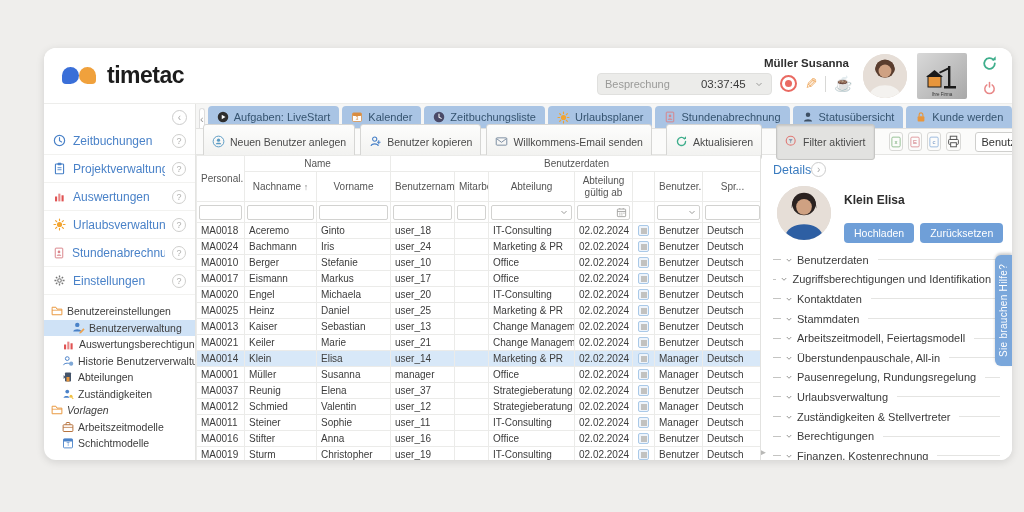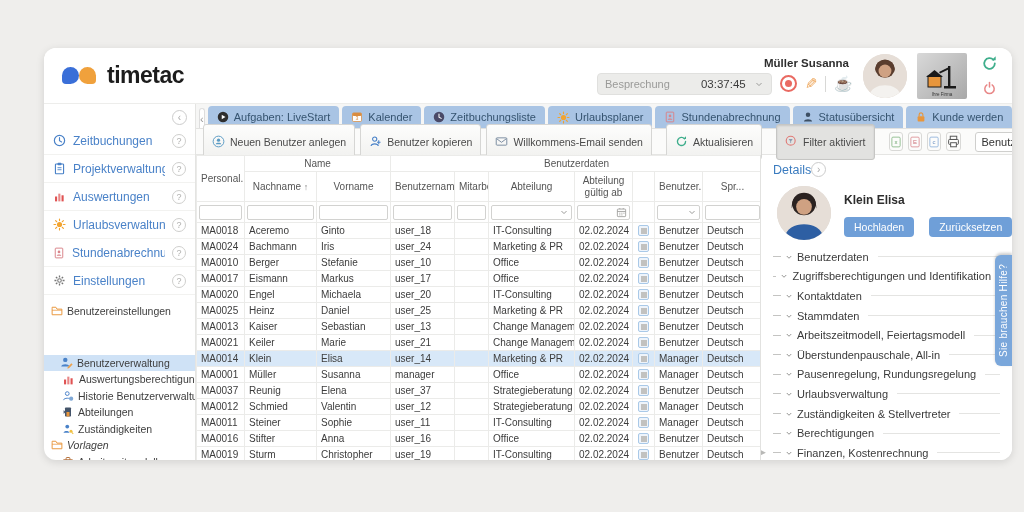--- a/index.html
+++ b/index.html
@@ -109,21 +109,21 @@
 
   
   .details { width:252px; flex:0 0 252px; border-left:1px solid #e2e2e0; padding:7px 12px 0 12px;
              position:relative; overflow:hidden; }
   .details-hdr { display:flex; align-items:center; justify-content:flex-start; }
   .details-title { color:#3a7bbf; font-size:12.5px; }
   .profile { display:flex; gap:13px; margin:9px 0 7px 4px; }
   .profile-avatar { width:54px; height:54px; border-radius:50%; overflow:hidden; background:#dcd6d0; flex:0 0 54px; }
   .profile-right { padding-top:7px; }
   .person-name { font-size:12px; font-weight:bold; color:#2e2e2e; }
-  .profile-btns { display:flex; gap:15px; margin-top:10px; }
+  .profile-btns { display:flex; gap:6px; margin-top:16px; }
   .pbtn { background:#6f9fd8; color:#fff; border:none; border-radius:4px; padding:4px 10px;
           font-size:10.5px; font-family:inherit; cursor:pointer; }
   .sections { margin-top:4px; }
   .acc-row { height:19.6px; display:flex; align-items:center; gap:4px; cursor:pointer; }
   .acc-dash { width:8px; border-top:1px solid #c4c4c2; }
   .acc-lbl { font-size:11px; color:#3a3a3a; white-space:nowrap; }
   .acc-line { flex:1; border-top:1px solid #e4e4e2; margin-left:5px; }
 
   .help-tab { position:absolute; right:0; top:207px; background:#7aa7db; color:#fff;
               writing-mode:vertical-rl; transform:rotate(180deg); font-size:10px;
@@ -271,21 +271,21 @@
       <div class="tree" id="side-tree">
           <div class="tree-row" style="padding-left: 7px;">
             <span class="ic">
               <svg width="12" height="12" viewBox="0 0 16 16" fill="none">
                 <path d="M1.5 4.5V13h13V5.5H8L6.5 3h-5z" stroke="#e8963c" stroke-width="1.3" fill="#fff"></path>
                 <path d="M1.5 7h13" stroke="#e8963c" stroke-width="1"></path>
               </svg>
             </span>
             <span>Benutzereinstellungen</span>
           </div>
-          <div class="tree-row sel" style="padding-left: 16px; margin-top: 35px;">
+          <div class="tree-row sel" style="padding-left: 28px;">
             <span class="ic">
               <svg width="13" height="13" viewBox="0 0 16 16" fill="none">
                 <circle cx="6.5" cy="4.8" r="2.7" fill="#4a82c8"></circle>
                 <path d="M1.5 13c.7-3.6 9.3-3.6 10 0z" fill="#4a82c8"></path>
                 <path d="M9.5 13.5l4.5-4.5 1.5 1.5-4.5 4.5-2 .5z" fill="#eda24e"></path>
               </svg>
             </span>
             <span>Benutzerverwaltung</span>
           </div>
           <div class="tree-row" style="padding-left: 18px;">

